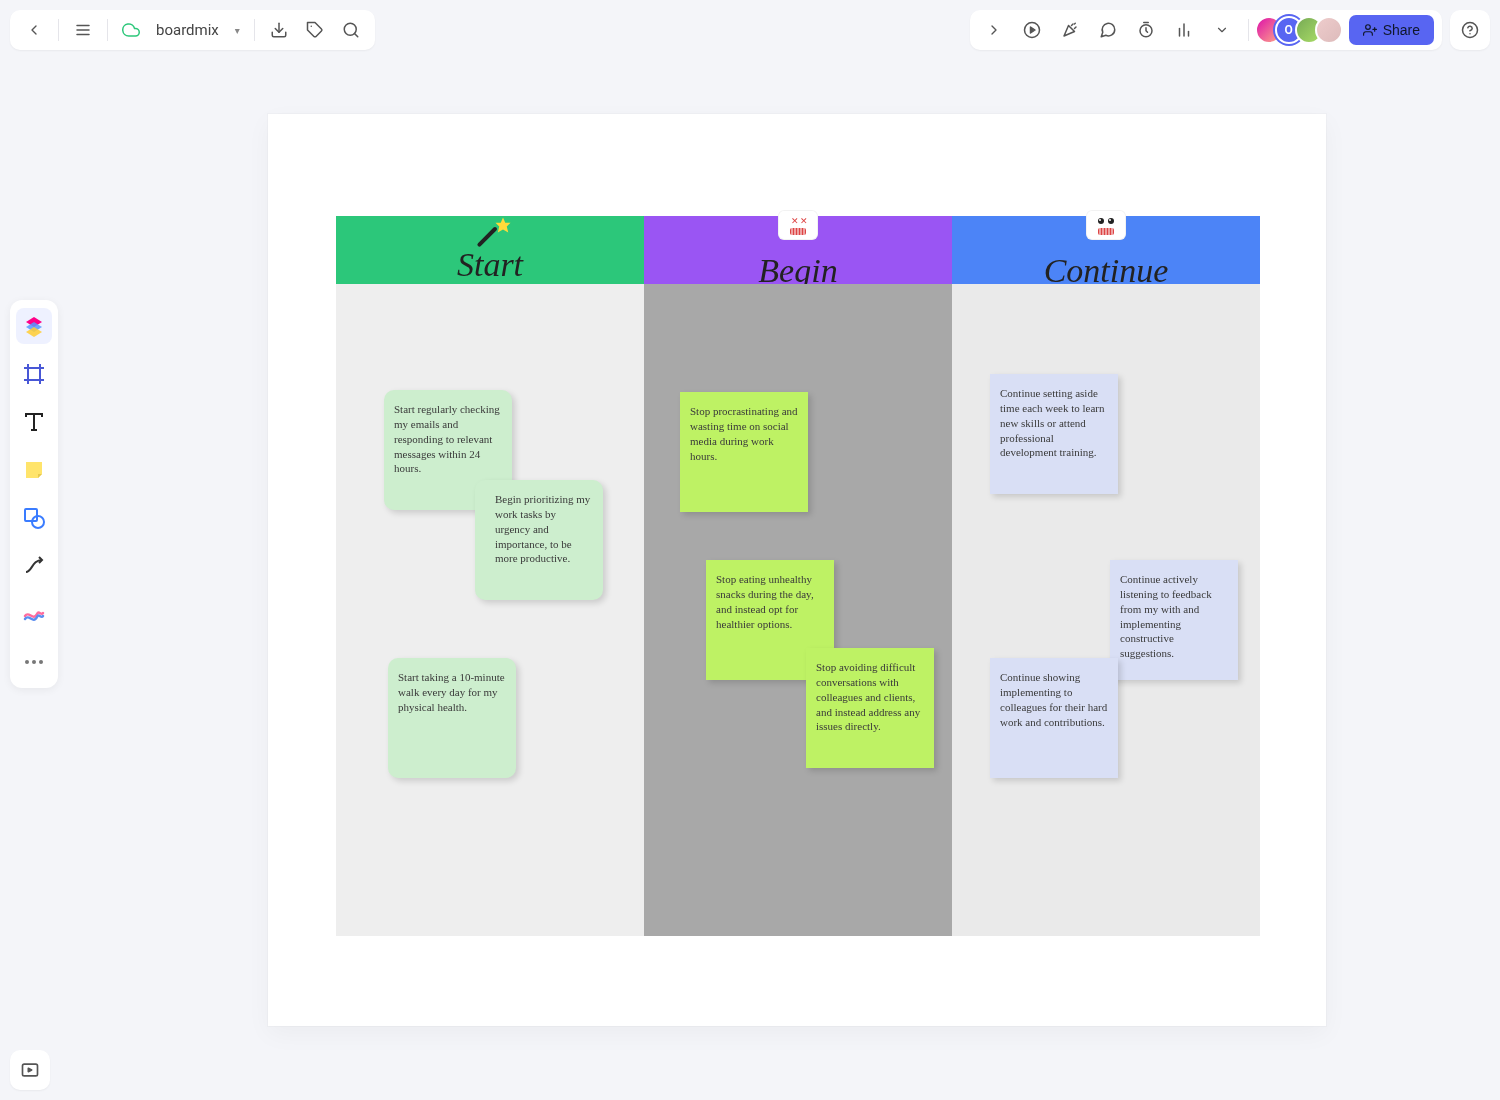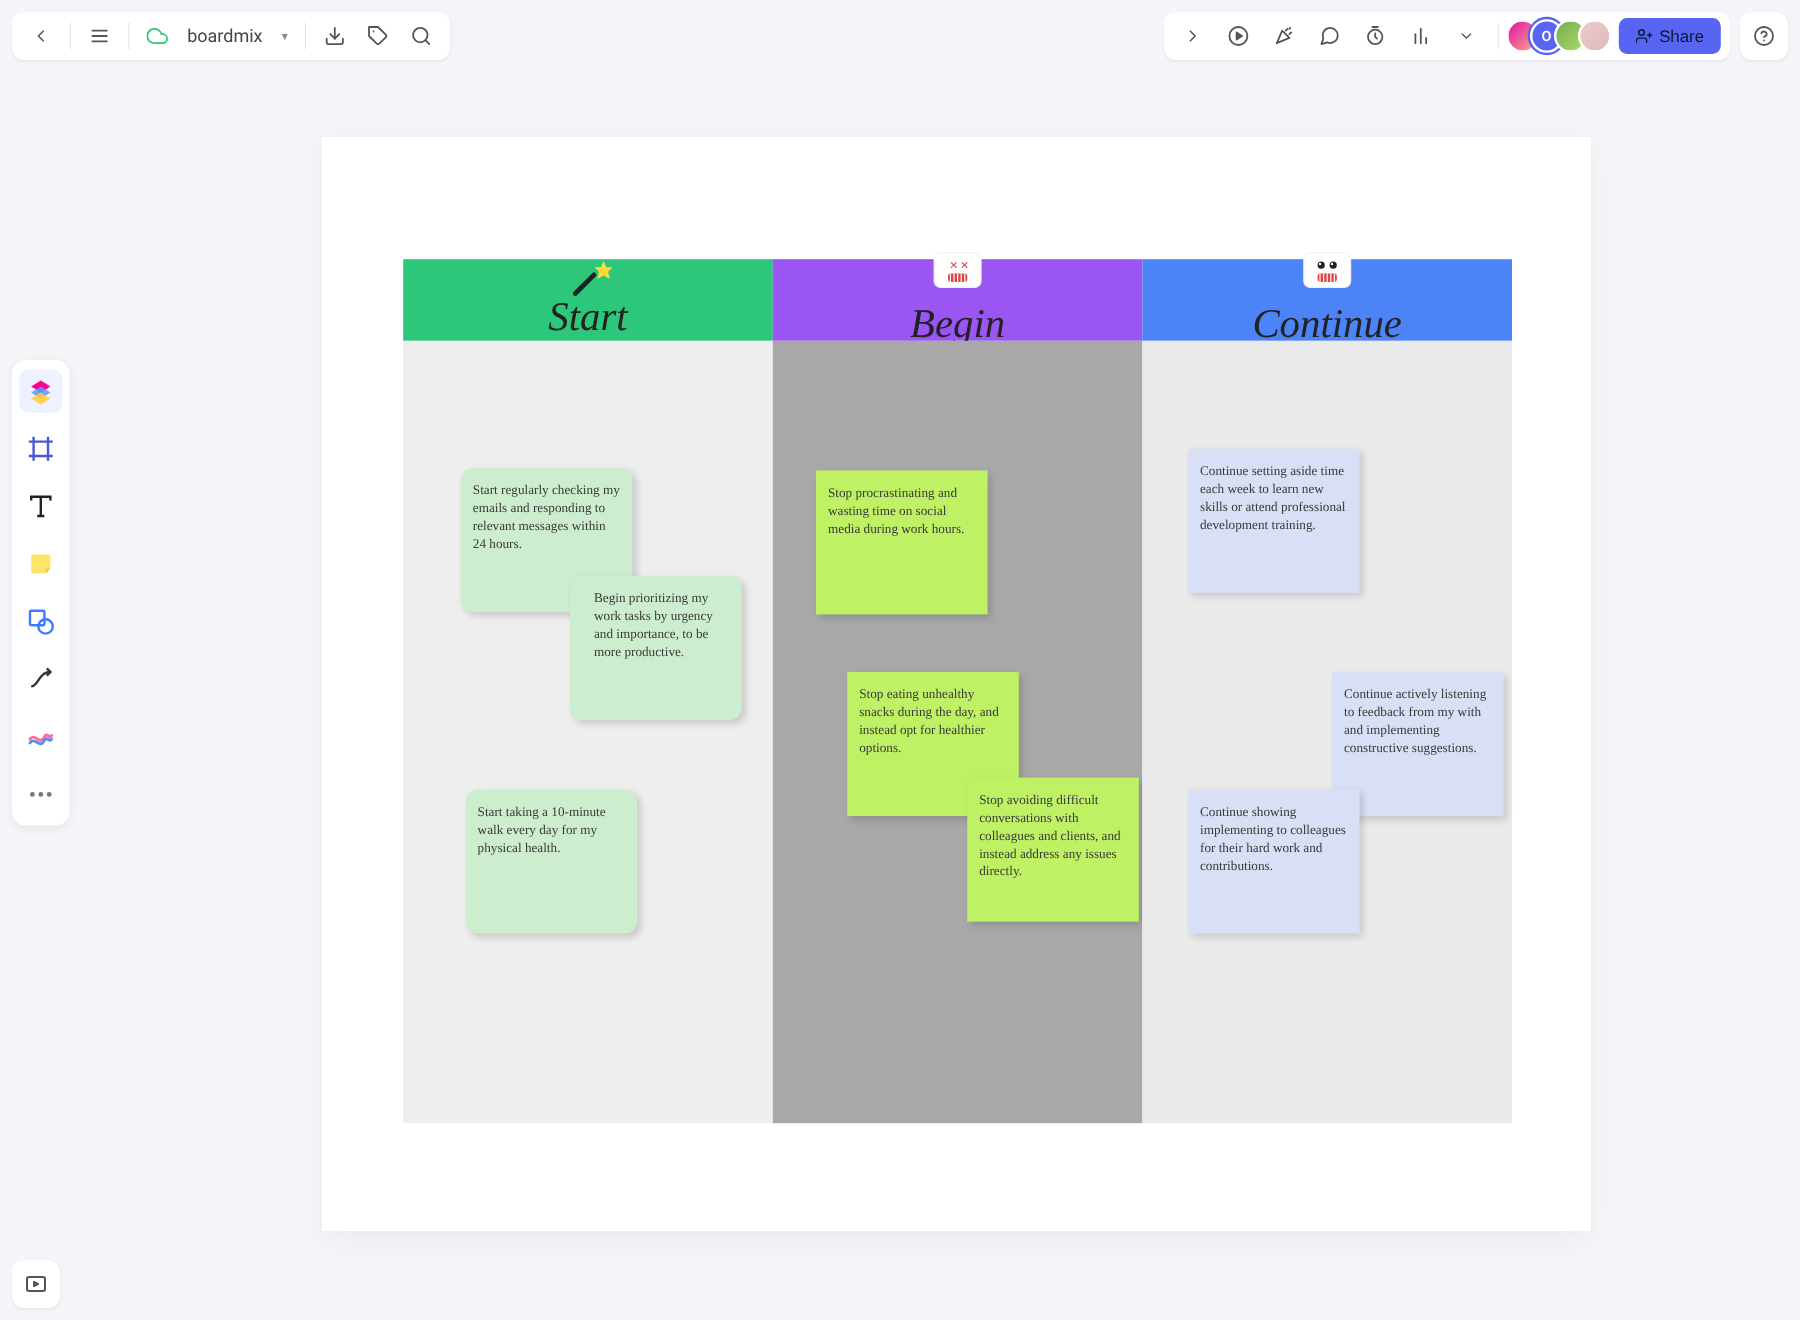--- a/index.html
+++ b/index.html
@@ -161,21 +161,21 @@
     width: 40px; height: 40px;
     border-radius: 6px;
     background: #fff;
     display: flex; align-items: center; justify-content: center;
     font-size: 22px;
     box-shadow: inset 0 0 0 1px rgba(0,0,0,0.05);
   }
 
   .sticky {
     position: absolute;
-    width: 143px;
+    width: 128px;
     min-height: 120px;
     padding: 12px 10px 14px;
     font-family: Georgia, "Times New Roman", serif;
     font-size: 11px;
     line-height: 1.35;
     color: #3a3a3a;
     box-shadow: 3px 3px 6px rgba(0,0,0,0.15);
   }
   .sticky.green  { background: #cdeece; border-radius: 10px; }
   .sticky.white  { background: #bef264; }

